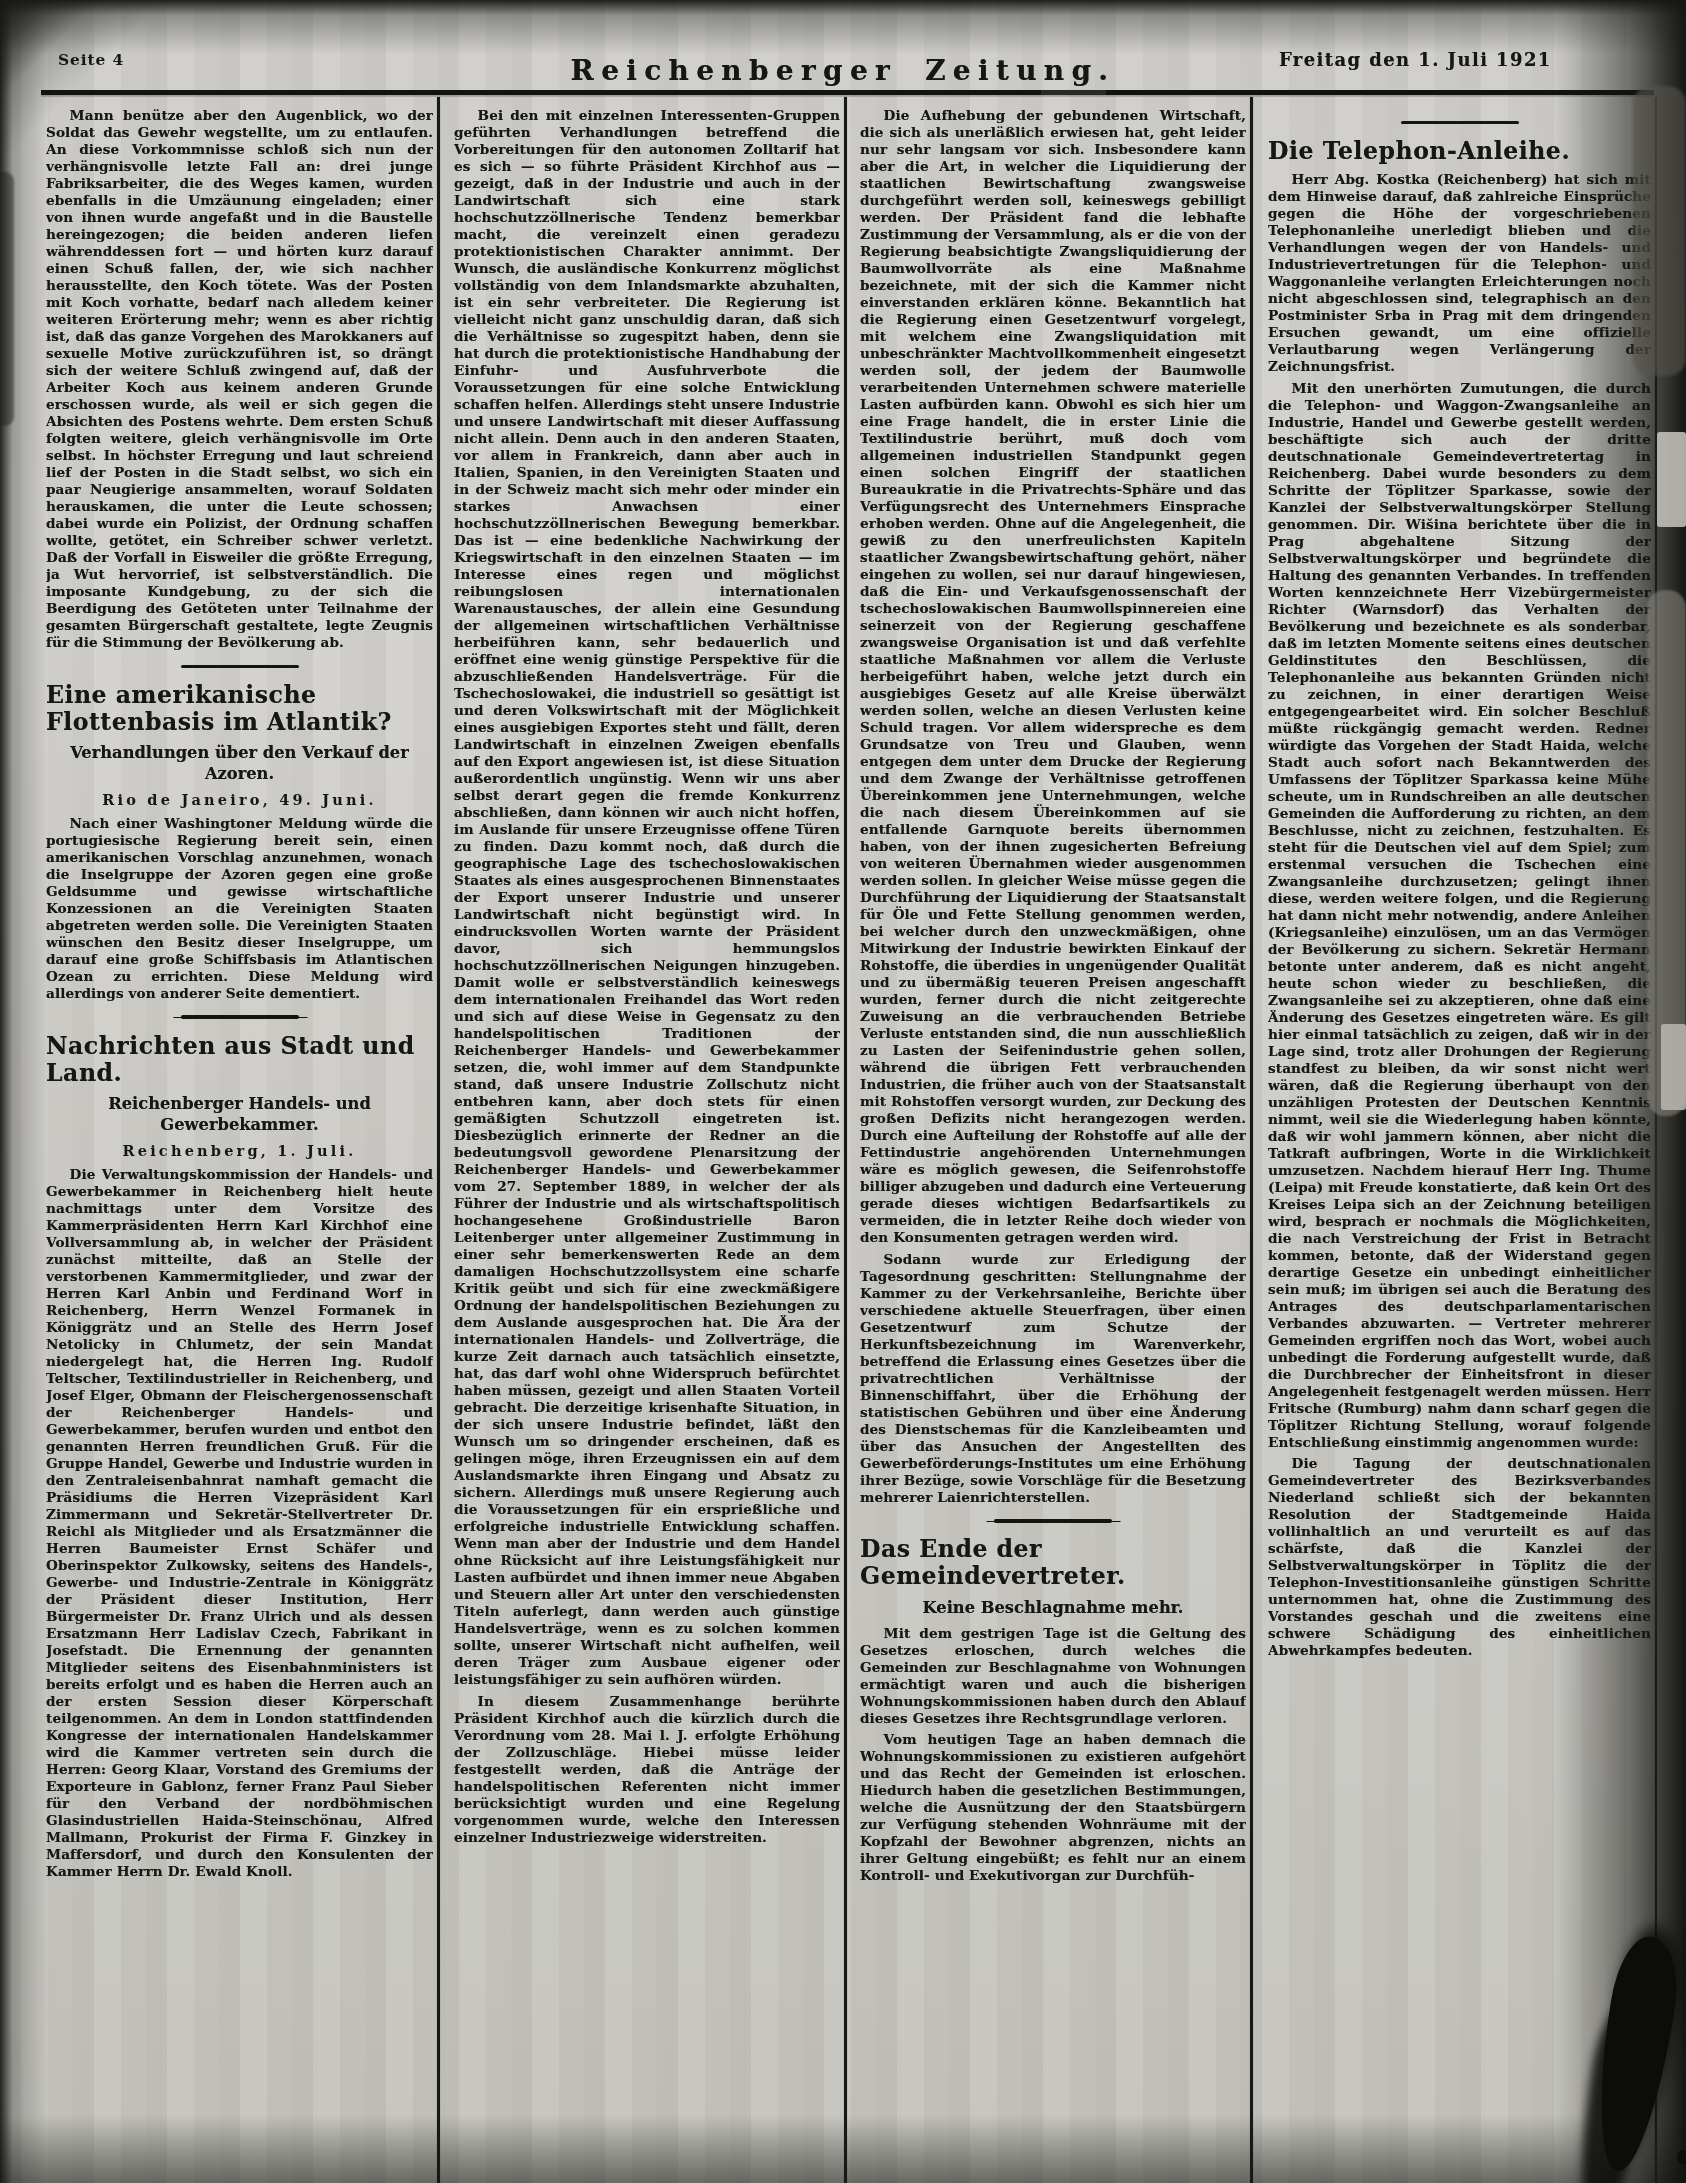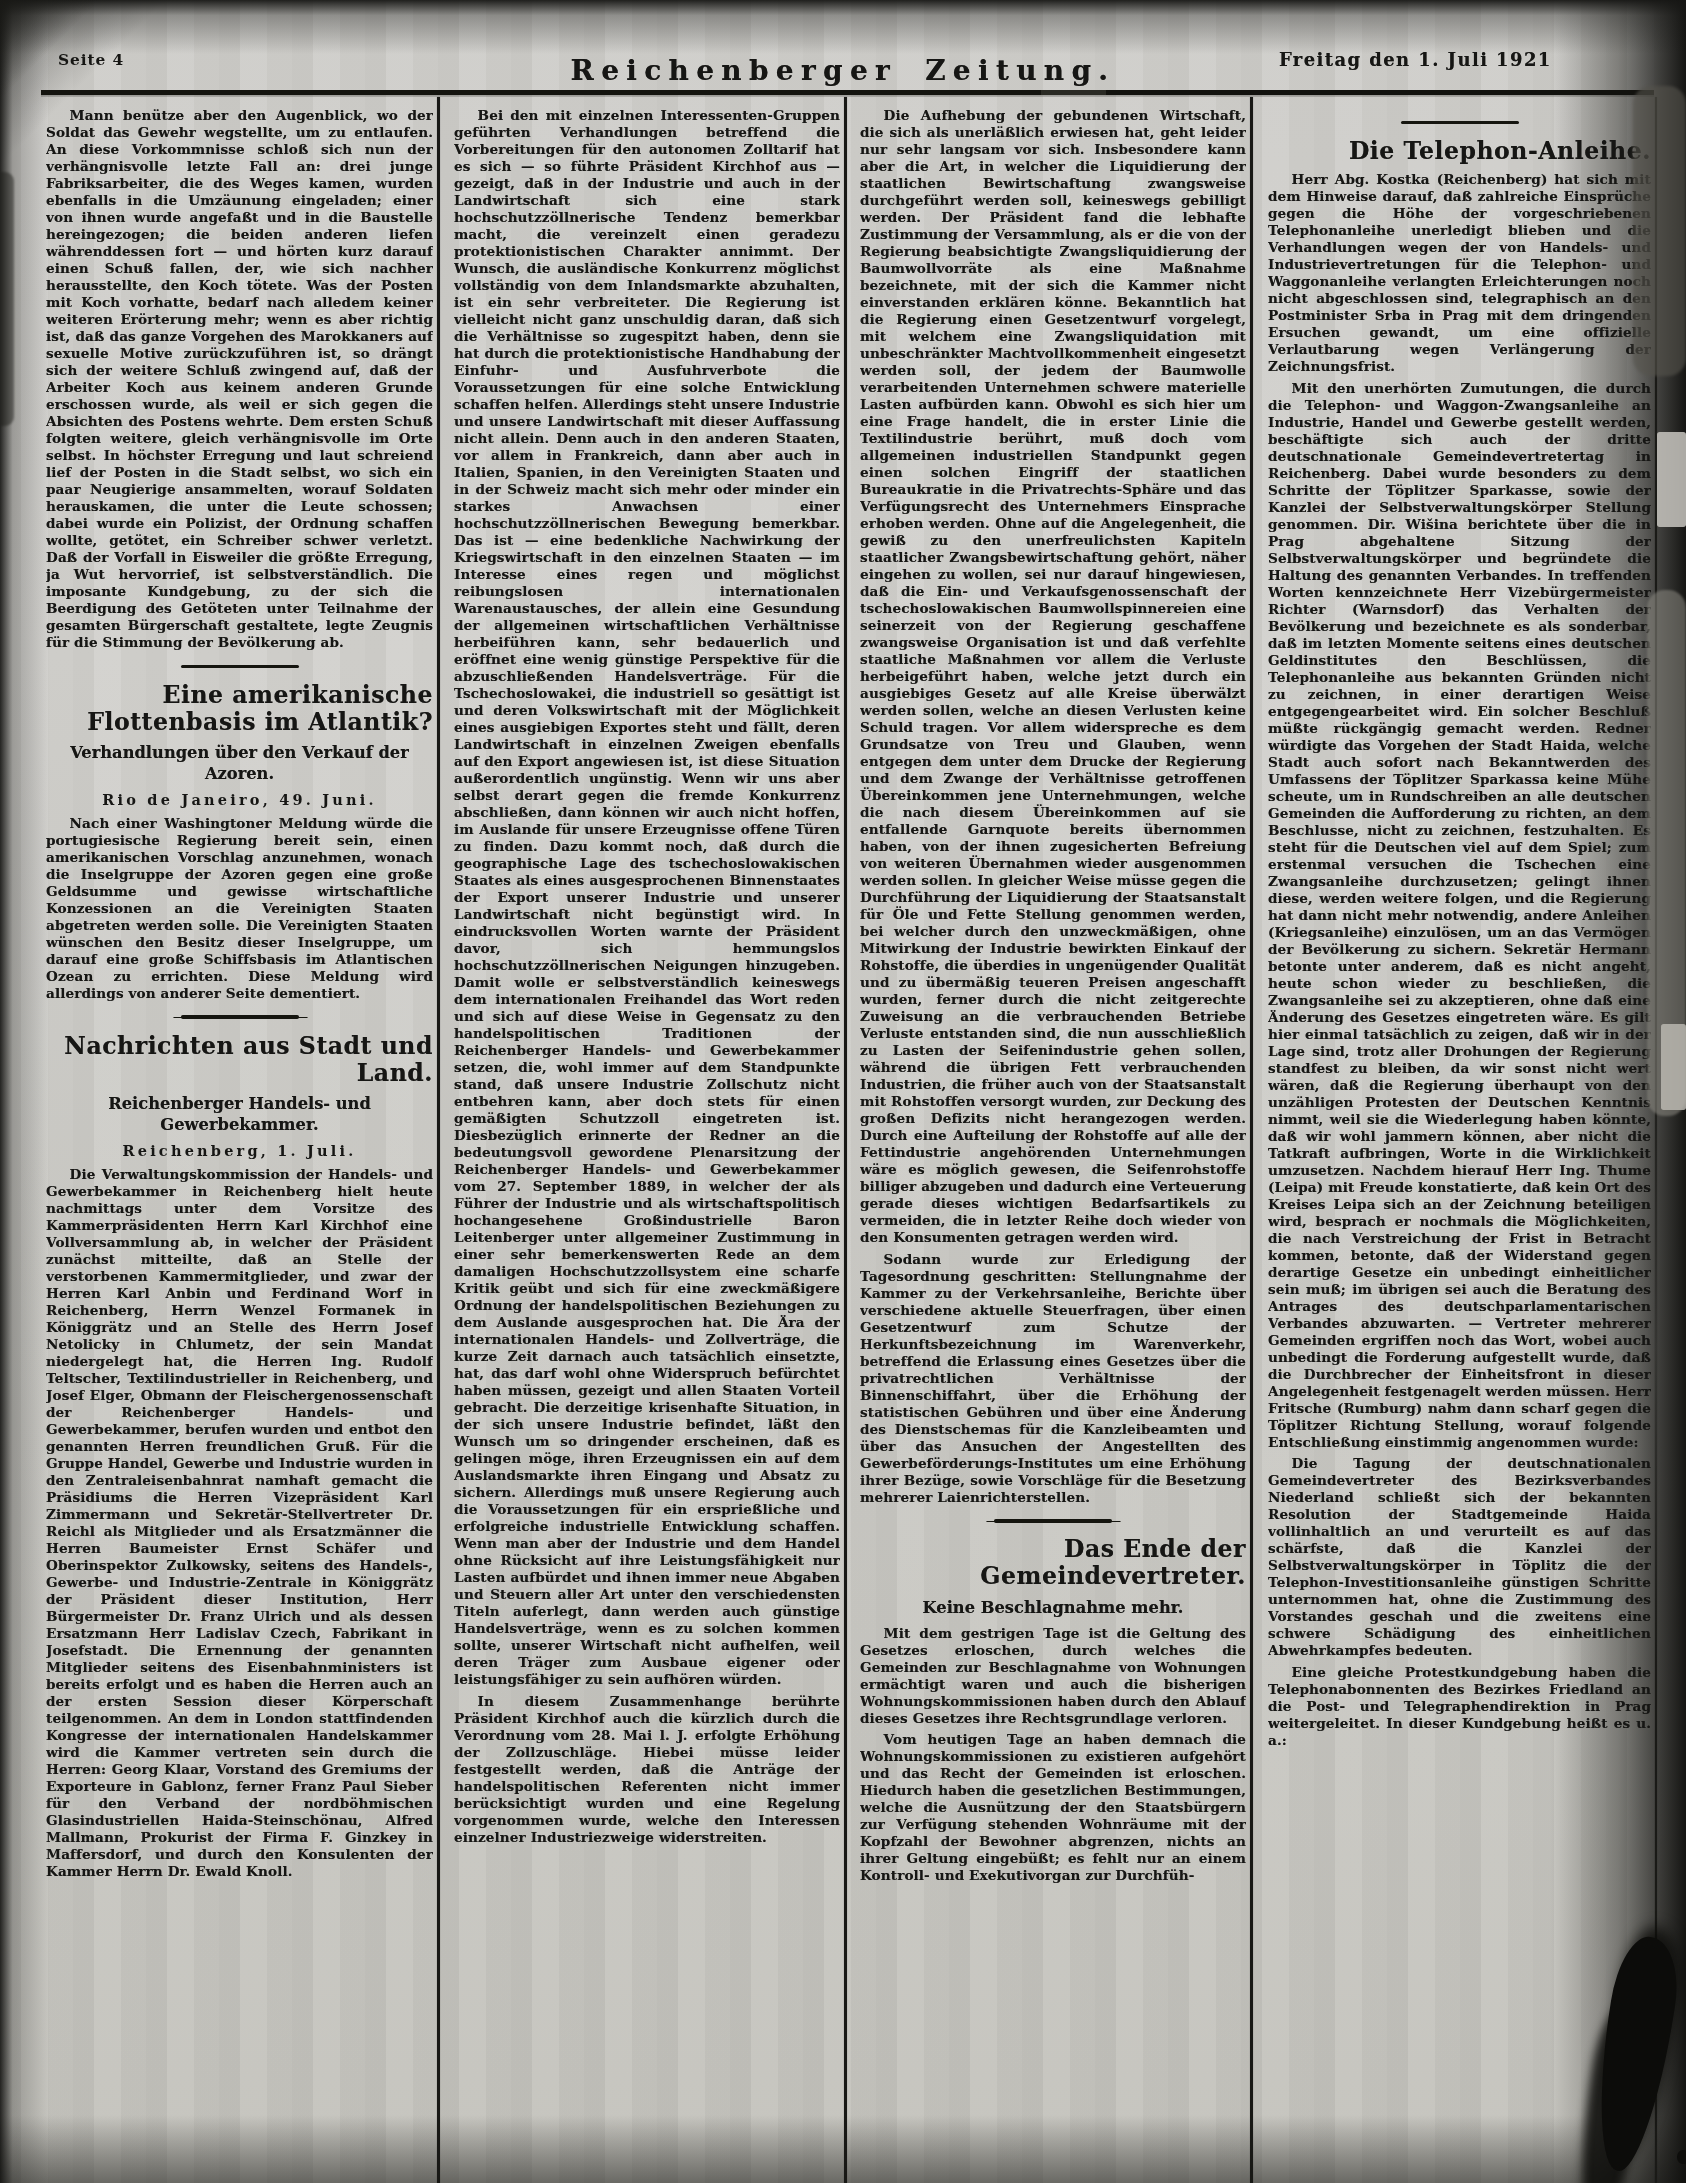--- a/index.html
+++ b/index.html
@@ -37,21 +37,21 @@
   .col{position:absolute; top:107px; height:1996px; overflow:hidden;}
   .col.c1{left:46px;  width:387px;}
   .col.c2{left:454px; width:386px;}
   .col.c3{left:860px; width:386px;}
   .col.c4{left:1268px; width:383px;}
   .para{margin:0 0 4.5px 0; font-size:13.6px; line-height:17px; font-weight:700;
     text-align:justify; text-indent:23.6px; letter-spacing:0.1px;
     text-shadow:0 0 0.5px rgba(10,10,8,0.45);}
   .para.noindent{text-indent:0;}
   .head2{margin:11.8px 0 6.4px 0; font-size:23.6px; line-height:27px; font-weight:700;
-    text-align:right; letter-spacing:0.5px; text-shadow:0 0 0.5px rgba(0,0,0,0.5);}
+    text-align:left; letter-spacing:0.5px; text-shadow:0 0 0.5px rgba(0,0,0,0.5);}
   .head3{margin:1.8px 0 7.3px 0; font-size:16.3px; line-height:21px; font-weight:700;
     text-align:center; text-shadow:0 0 0.5px rgba(0,0,0,0.5);}
   .dateline{margin:2.7px 0 6.4px 0; font-size:14.5px; font-weight:700; text-align:center;
     letter-spacing:3.2px;}
   .divider{width:118px; height:3.6px; background:#15150f; margin:13.6px auto 13.6px auto;
     border-radius:1.8px; box-shadow:10px 0.5px 0 -1.4px #15150f, -9px 0.5px 0 -1.4px #15150f;}
   
   .artifact{position:absolute; pointer-events:none;}
   .ink-blob{left:1603px; top:1936px; width:64px; height:236px; background:#0c0c0a;
     border-radius:46% 54% 48% 52%/30% 28% 70% 72%; transform:rotate(9deg);
@@ -107,21 +107,20 @@
         <div class="head3">Keine Beschlagnahme mehr.</div>
         <p class="para">Mit dem gestrigen Tage ist die Geltung des Gesetzes erloschen, durch welches die Gemeinden zur Beschlagnahme von Wohnungen ermächtigt waren und auch die bisherigen Wohnungskommissionen haben durch den Ablauf dieses Gesetzes ihre Rechtsgrundlage verloren.</p>
         <p class="para">Vom heutigen Tage an haben demnach die Wohnungskommissionen zu existieren aufgehört und das Recht der Gemeinden ist erloschen. Hiedurch haben die gesetzlichen Bestimmungen, welche die Ausnützung der den Staatsbürgern zur Verfügung stehenden Wohnräume mit der Kopfzahl der Bewohner abgrenzen, nichts an ihrer Geltung eingebüßt; es fehlt nur an einem Kontroll- und Exekutivorgan zur Durchfüh-</p>
       </div>
       <div class="col c4">
         <div class="divider"></div>
         <div class="head2">Die Telephon-Anleihe.</div>
         <p class="para">Herr Abg. Kostka (Reichenberg) hat sich mit dem Hinweise darauf, daß zahlreiche Einsprüche gegen die Höhe der vorgeschriebenen Telephonanleihe unerledigt blieben und die Verhandlungen wegen der von Handels- und Industrievertretungen für die Telephon- und Waggonanleihe verlangten Erleichterungen noch nicht abgeschlossen sind, telegraphisch an den Postminister Srba in Prag mit dem dringenden Ersuchen gewandt, um eine offizielle Verlautbarung wegen Verlängerung der Zeichnungsfrist.</p>
         <p class="para">Mit den unerhörten Zumutungen, die durch die Telephon- und Waggon-Zwangsanleihe an Industrie, Handel und Gewerbe gestellt werden, beschäftigte sich auch der dritte deutschnationale Gemeindevertretertag in Reichenberg. Dabei wurde besonders zu dem Schritte der Töplitzer Sparkasse, sowie der Kanzlei der Selbstverwaltungskörper Stellung genommen. Dir. Wišina berichtete über die in Prag abgehaltene Sitzung der Selbstverwaltungskörper und begründete die Haltung des genannten Verbandes. In treffenden Worten kennzeichnete Herr Vizebürgermeister Richter (Warnsdorf) das Verhalten der Bevölkerung und bezeichnete es als sonderbar, daß im letzten Momente seitens eines deutschen Geldinstitutes den Beschlüssen, die Telephonanleihe aus bekannten Gründen nicht zu zeichnen, in einer derartigen Weise entgegengearbeitet wird. Ein solcher Beschluß müßte rückgängig gemacht werden. Redner würdigte das Vorgehen der Stadt Haida, welche Stadt auch sofort nach Bekanntwerden des Umfassens der Töplitzer Sparkassa keine Mühe scheute, um in Rundschreiben an alle deutschen Gemeinden die Aufforderung zu richten, an dem Beschlusse, nicht zu zeichnen, festzuhalten. Es steht für die Deutschen viel auf dem Spiel; zum erstenmal versuchen die Tschechen eine Zwangsanleihe durchzusetzen; gelingt ihnen diese, werden weitere folgen, und die Regierung hat dann nicht mehr notwendig, andere Anleihen (Kriegsanleihe) einzulösen, um an das Vermögen der Bevölkerung zu sichern. Sekretär Hermann betonte unter anderem, daß es nicht angeht, heute schon wieder zu beschließen, die Zwangsanleihe sei zu akzeptieren, ohne daß eine Änderung des Gesetzes eingetreten wäre. Es gilt hier einmal tatsächlich zu zeigen, daß wir in der Lage sind, trotz aller Drohungen der Regierung standfest zu bleiben, da wir sonst nicht wert wären, daß die Regierung überhaupt von den unzähligen Protesten der Deutschen Kenntnis nimmt, weil sie die Wiederlegung haben könnte, daß wir wohl jammern können, aber nicht die Tatkraft aufbringen, Worte in die Wirklichkeit umzusetzen. Nachdem hierauf Herr Ing. Thume (Leipa) mit Freude konstatierte, daß kein Ort des Kreises Leipa sich an der Zeichnung beteiligen wird, besprach er nochmals die Möglichkeiten, die nach Verstreichung der Frist in Betracht kommen, betonte, daß der Widerstand gegen derartige Gesetze ein unbedingt einheitlicher sein muß; im übrigen sei auch die Beratung des Antrages des deutschparlamentarischen Verbandes abzuwarten. — Vertreter mehrerer Gemeinden ergriffen noch das Wort, wobei auch unbedingt die Forderung aufgestellt wurde, daß die Durchbrecher der Einheitsfront in dieser Angelegenheit festgenagelt werden müssen. Herr Fritsche (Rumburg) nahm dann scharf gegen die Töplitzer Richtung Stellung, worauf folgende Entschließung einstimmig angenommen wurde:</p>
         <p class="para">Die Tagung der deutschnationalen Gemeindevertreter des Bezirksverbandes Niederland schließt sich der bekannten Resolution der Stadtgemeinde Haida vollinhaltlich an und verurteilt es auf das schärfste, daß die Kanzlei der Selbstverwaltungskörper in Töplitz die der Telephon-Investitionsanleihe günstigen Schritte unternommen hat, ohne die Zustimmung des Vorstandes geschah und die zweitens eine schwere Schädigung des einheitlichen Abwehrkampfes bedeuten.</p>
-        <p class="para">Eine gleiche Protestkundgebung haben die Telephonabonnenten des Bezirkes Friedland an die Post- und Telegraphendirektion in Prag weitergeleitet. In dieser Kundgebung heißt es u. a.:</p>
       </div>
     </div>
 
   <div class="artifact smudge-top"></div>
   <div class="artifact smudge-mid"></div>
   <div class="artifact tape-light"></div>
   <div class="artifact tape-light2"></div>
   <div class="artifact ink-blob"></div>
   <div class="artifact ink-dot"></div>
   <div class="artifact edge-tear"></div>

